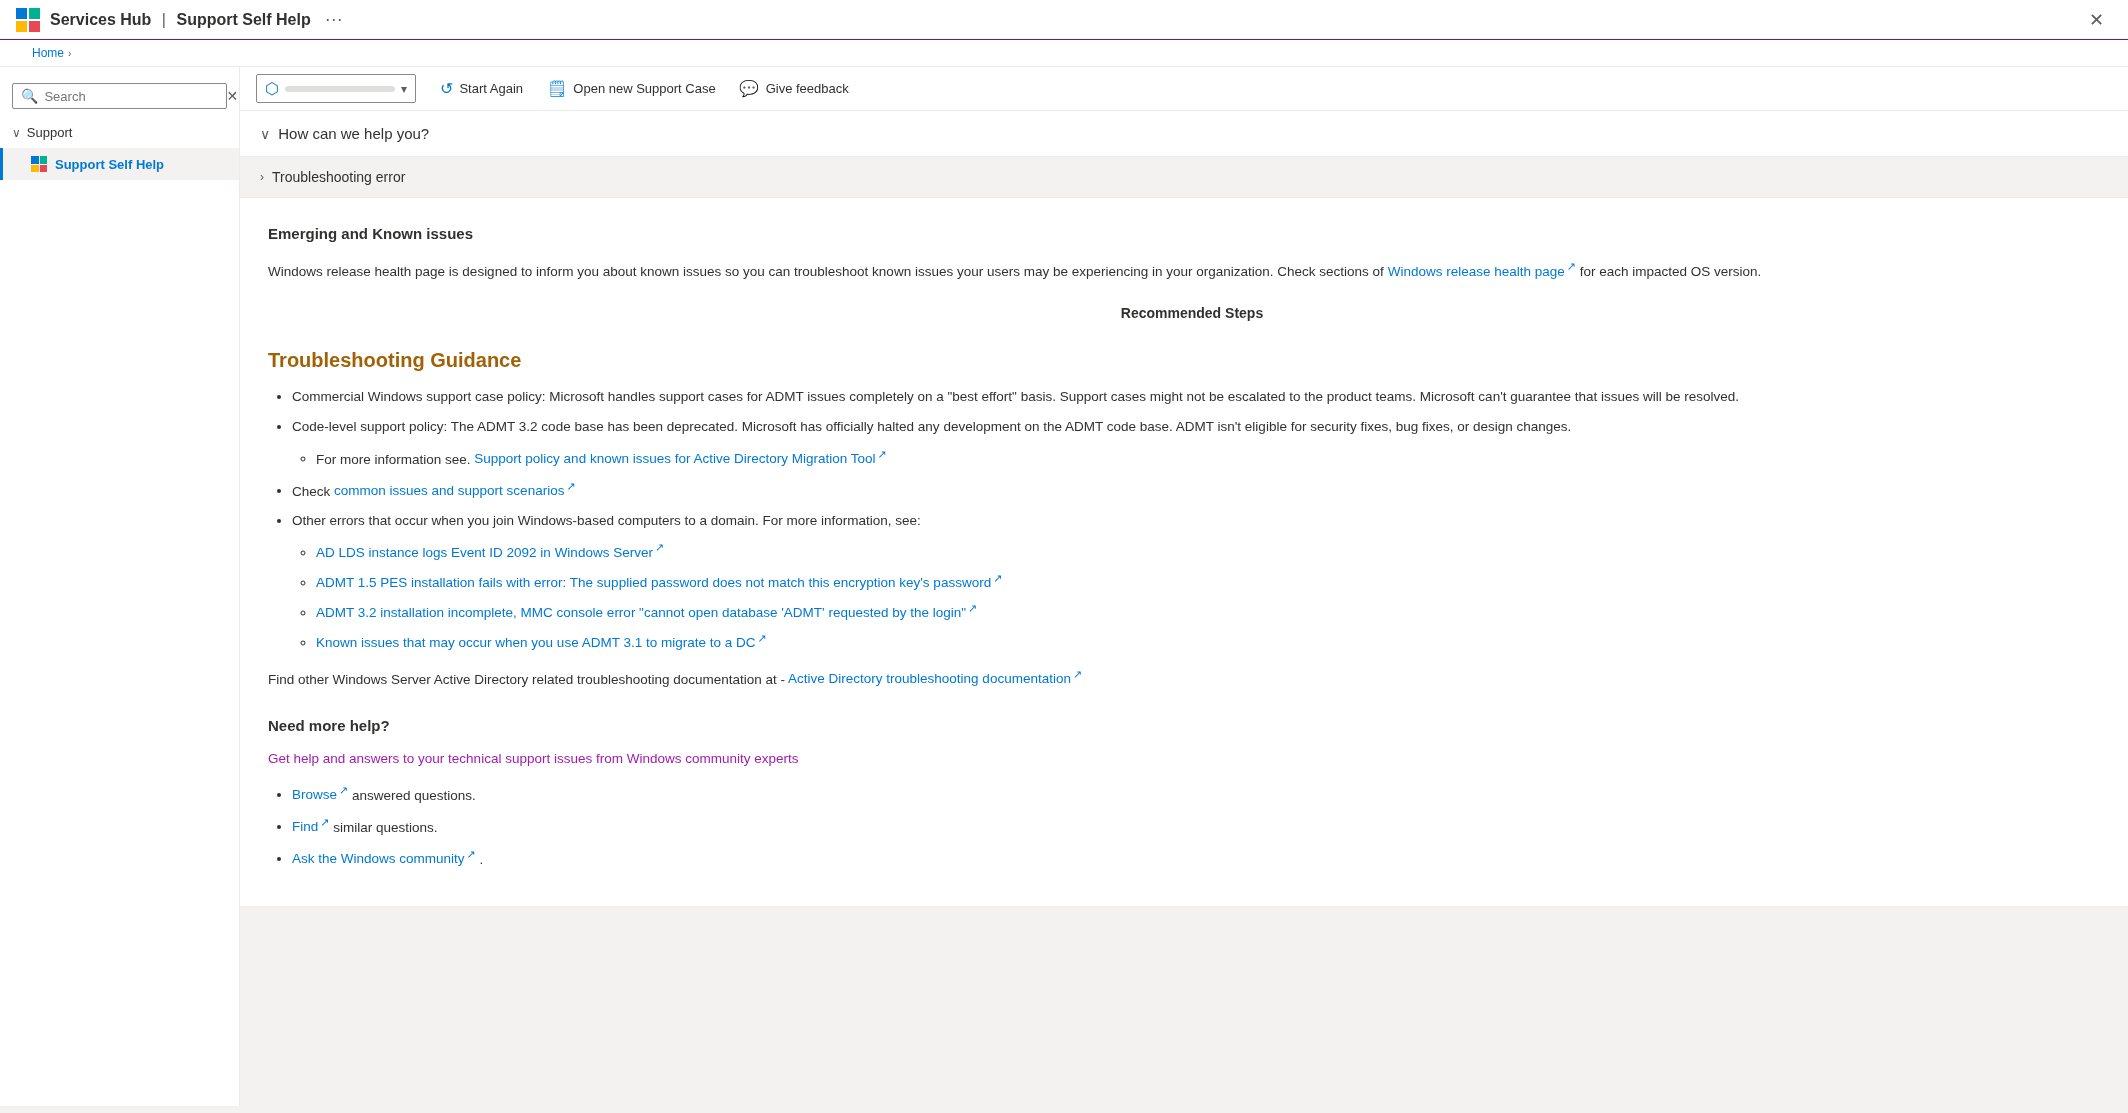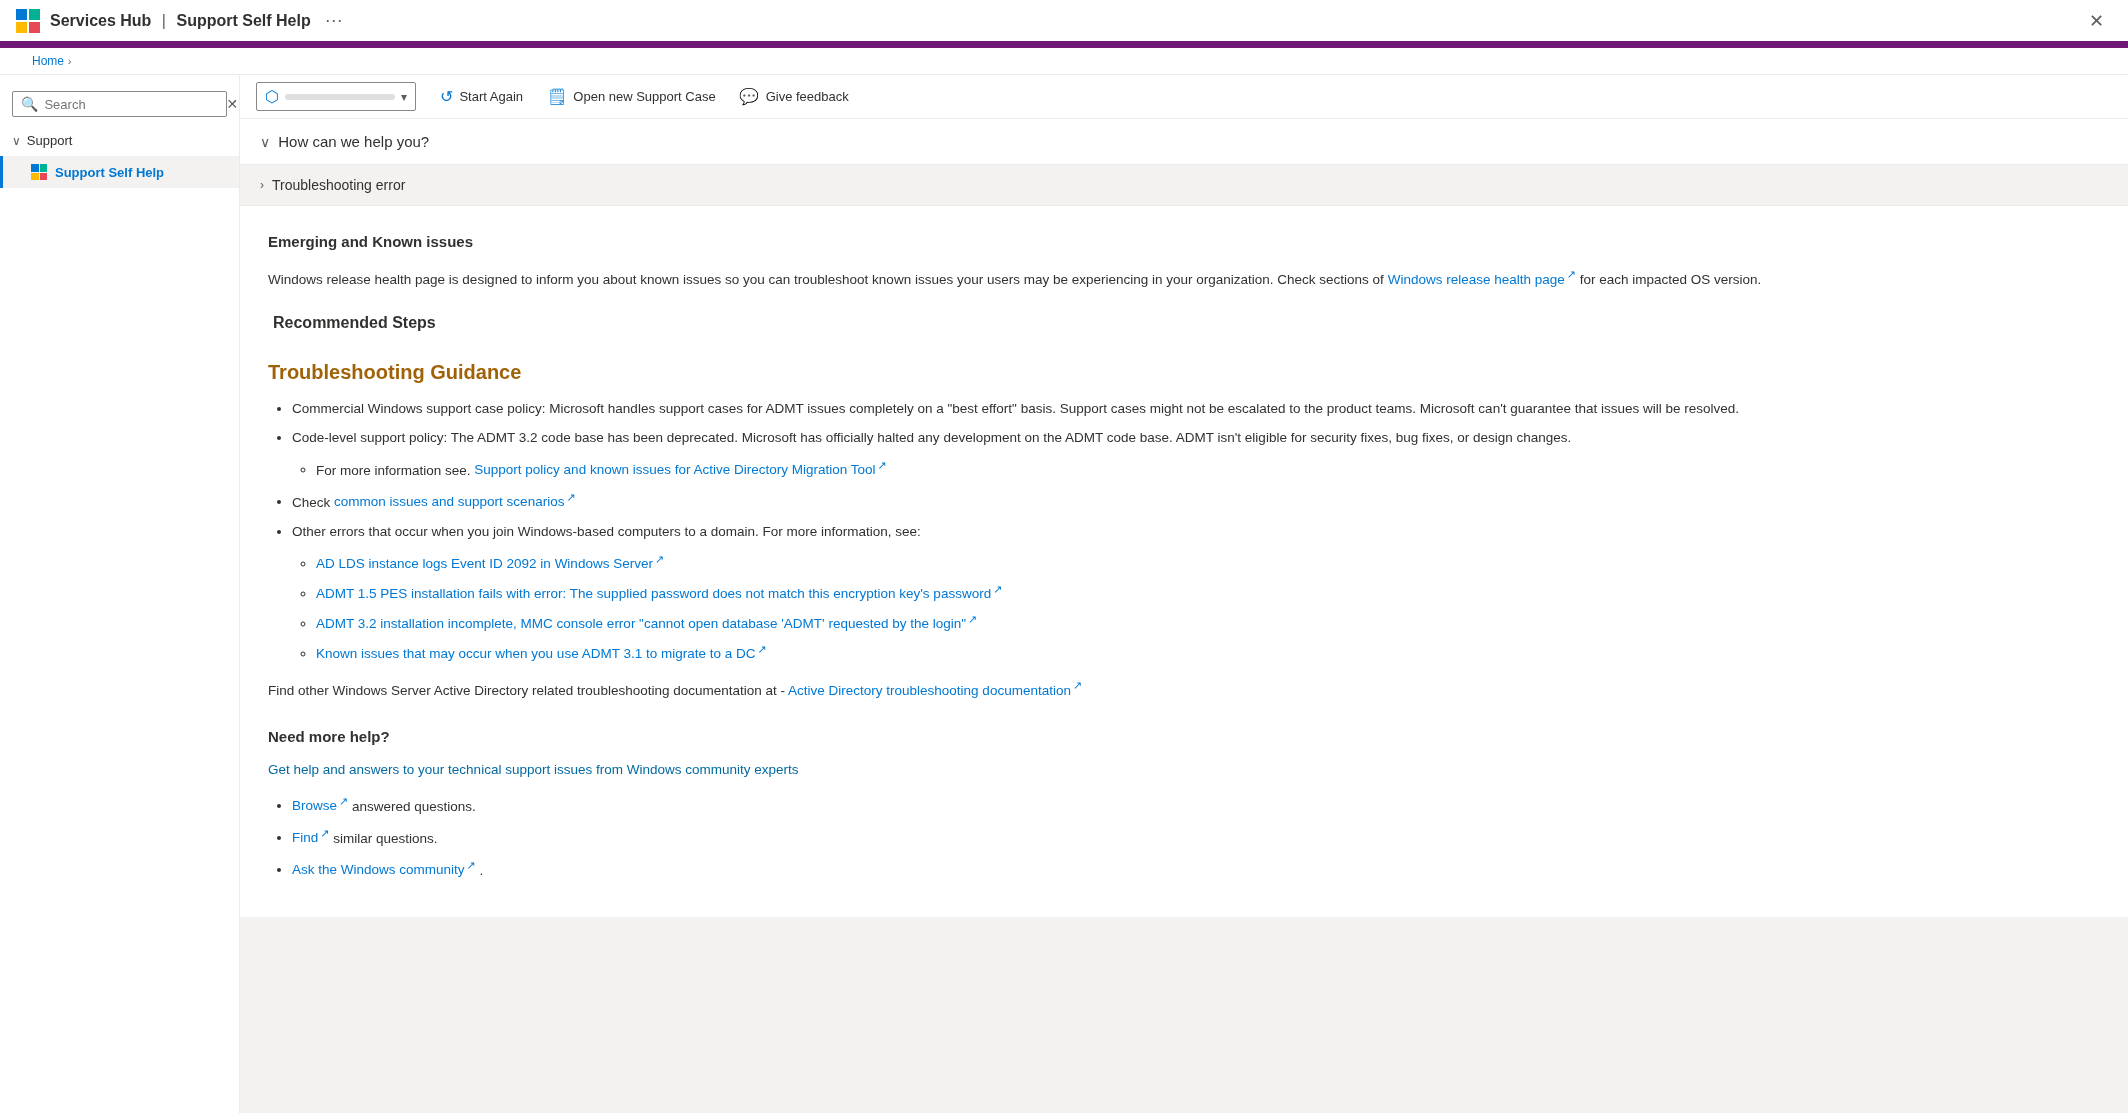--- a/index.html
+++ b/index.html
@@ -3,23 +3,23 @@
   <meta charset="utf-8">
   <style>
     * { box-sizing: border-box; margin: 0; padding: 0; }
     body { font-family: 'Segoe UI', Arial, sans-serif; font-size: 14px; color: #323130; background: #f3f2f1; }
 
     
     .top-bar {
       display: flex;
       align-items: center;
       background: #fff;
-      border-bottom: 7px solid #701a75;
+      border-bottom: 1px solid #701a75;
       padding: 0 16px;
-      height: 48px;
+      height: 40px;
       position: relative;
     }
     .app-logo {
       display: flex;
       align-items: center;
       gap: 10px;
       flex-shrink: 0;
     }
     .logo-grid {
       width: 24px;
@@ -247,24 +247,25 @@
       margin-bottom: 12px;
     }
     .section-subtitle {
       font-size: 20px;
       font-weight: 600;
       color: #a16207;
       margin-bottom: 10px;
       margin-top: 20px;
     }
     .recommended-steps-title {
-      font-size: 16px;
+      font-size: 14px;
       font-weight: 600;
       color: #323130;
-      margin: 20px 0 12px 5px;
+      margin: 20px 0 12px 16px;
+      text-align: center;
     }
 
     .body-text {
       font-size: 13.5px;
       color: #323130;
       line-height: 1.6;
       margin-bottom: 16px;
     }
 
     .link {
@@ -298,21 +299,21 @@
     }
 
     .need-more-help {
       font-size: 15px;
       font-weight: 600;
       color: #323130;
       margin: 24px 0 10px 0;
     }
     .get-help-text {
       font-size: 13.5px;
-      color: #0369a1;
+      color: #a21caf;
       margin-bottom: 12px;
     }
 
     
     .content-scroll::-webkit-scrollbar { width: 8px; }
     .content-scroll::-webkit-scrollbar-track { background: #f3f2f1; }
     .content-scroll::-webkit-scrollbar-thumb { background: #c8c6c4; border-radius: 4px; }
   </style>
 </head>
 <body>

